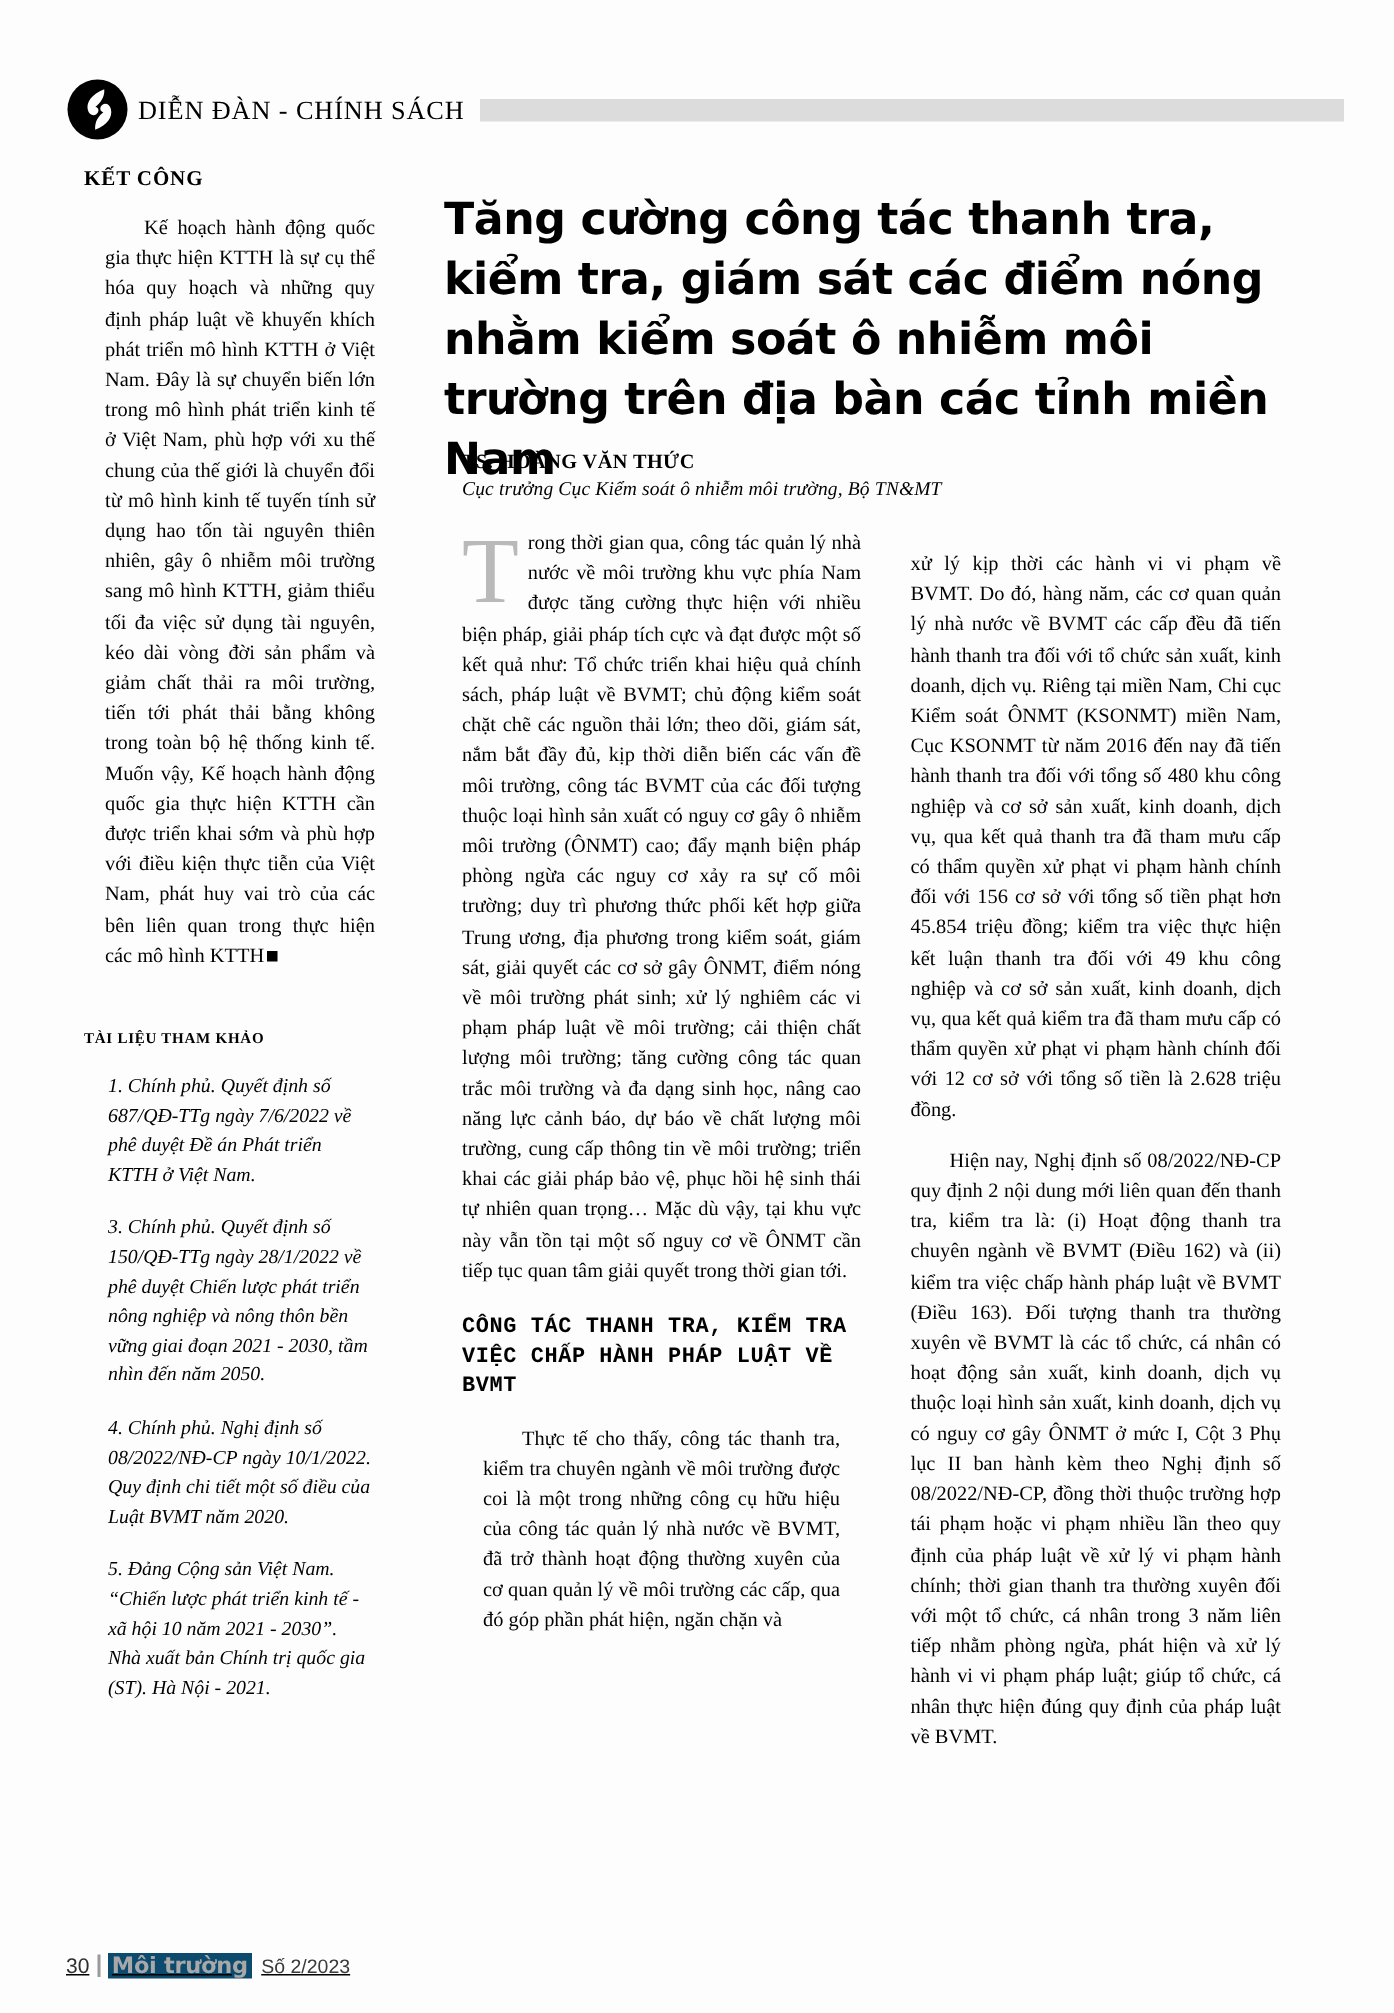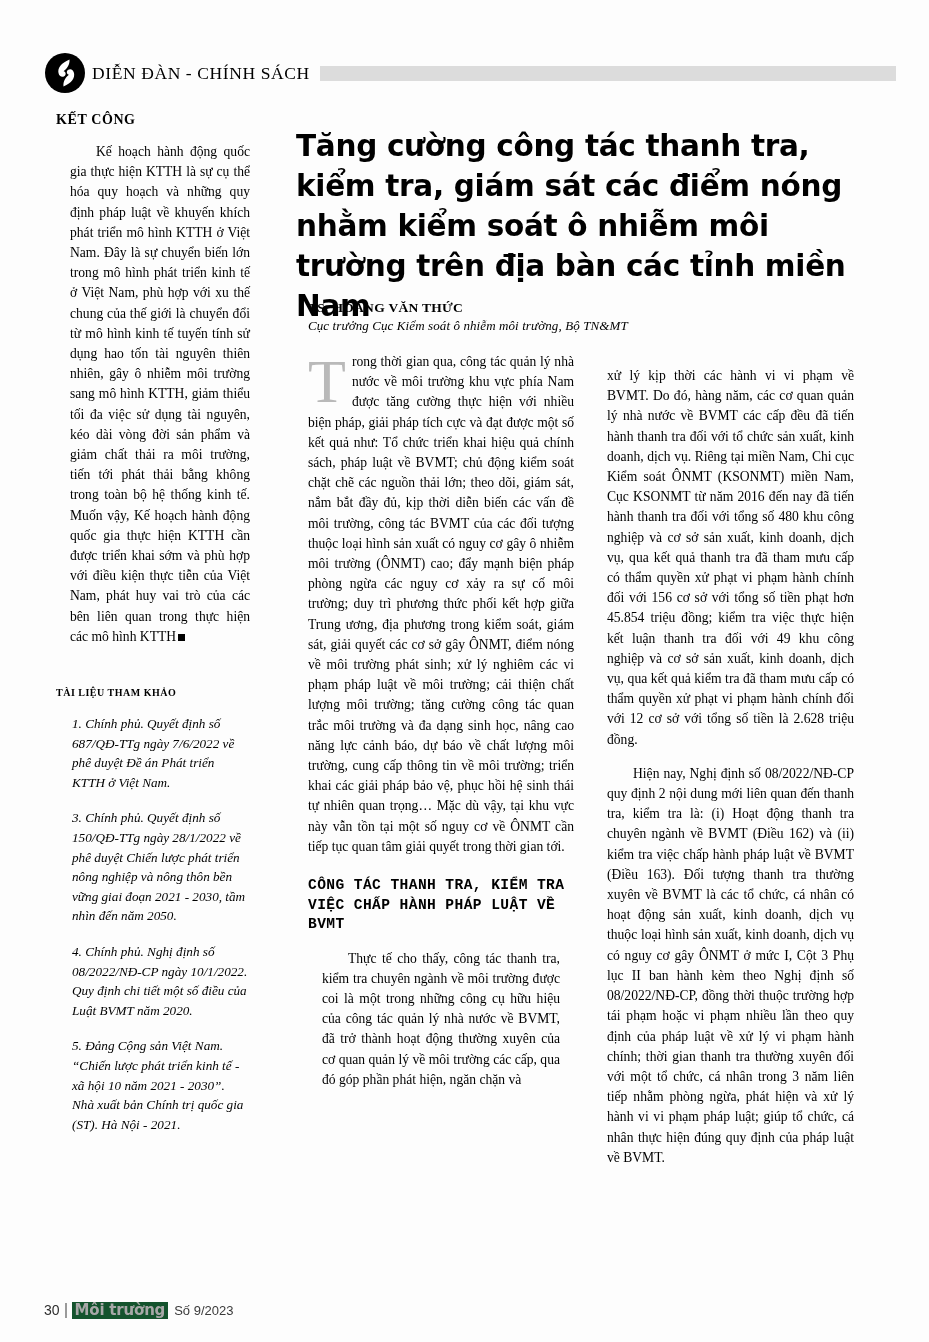--- a/index.html
+++ b/index.html
@@ -183,39 +183,40 @@
 
   
   .footer {
     position: absolute;
     left: 44px;
     bottom: 22px;
     width: 852px;
     display: flex;
     align-items: center;
     height: 20px;
+    text-decoration: underline;
   }
   .folio {
     font-family: "Liberation Sans", sans-serif;
     font-size: 14px;
     color: #2e2e2e;
     margin-right: 5px;
   }
   .folio-bar {
     width: 2px;
     height: 15px;
     background: #9a9a9a;
     margin-right: 5px;
   }
   .brand-block {
     font-family: "DejaVu Sans", sans-serif;
     font-weight: bold;
     font-size: 15px;
     color: #a8a8a8;
-    background: #14532d;
+    background: #0c4a6e;
     padding: 0 3px;
     line-height: 17px;
     letter-spacing: -0.2px;
   }
   .issue {
     font-family: "Liberation Sans", sans-serif;
     font-size: 13px;
     color: #3a3a3a;
     margin-left: 6px;
   }
@@ -263,16 +264,16 @@
 
   <div class="col-right">
     <p class="body-p">xử lý kịp thời các hành vi vi phạm về BVMT. Do đó, hàng năm, các cơ quan quản lý nhà nước về BVMT các cấp đều đã tiến hành thanh tra đối với tổ chức sản xuất, kinh doanh, dịch vụ. Riêng tại miền Nam, Chi cục Kiểm soát ÔNMT (KSONMT) miền Nam, Cục KSONMT từ năm 2016 đến nay đã tiến hành thanh tra đối với tổng số 480 khu công nghiệp và cơ sở sản xuất, kinh doanh, dịch vụ, qua kết quả thanh tra đã tham mưu cấp có thẩm quyền xử phạt vi phạm hành chính đối với 156 cơ sở với tổng số tiền phạt hơn 45.854 triệu đồng; kiểm tra việc thực hiện kết luận thanh tra đối với 49 khu công nghiệp và cơ sở sản xuất, kinh doanh, dịch vụ, qua kết quả kiểm tra đã tham mưu cấp có thẩm quyền xử phạt vi phạm hành chính đối với 12 cơ sở với tổng số tiền là 2.628 triệu đồng.</p>
     <p class="body-p indent">Hiện nay, Nghị định số 08/2022/NĐ-CP quy định 2 nội dung mới liên quan đến thanh tra, kiểm tra là: (i) Hoạt động thanh tra chuyên ngành về BVMT (Điều 162) và (ii) kiểm tra việc chấp hành pháp luật về BVMT (Điều 163). Đối tượng thanh tra thường xuyên về BVMT là các tổ chức, cá nhân có hoạt động sản xuất, kinh doanh, dịch vụ thuộc loại hình sản xuất, kinh doanh, dịch vụ có nguy cơ gây ÔNMT ở mức I, Cột 3 Phụ lục II ban hành kèm theo Nghị định số 08/2022/NĐ-CP, đồng thời thuộc trường hợp tái phạm hoặc vi phạm nhiều lần theo quy định của pháp luật về xử lý vi phạm hành chính; thời gian thanh tra thường xuyên đối với một tổ chức, cá nhân trong 3 năm liên tiếp nhằm phòng ngừa, phát hiện và xử lý hành vi vi phạm pháp luật; giúp tổ chức, cá nhân thực hiện đúng quy định của pháp luật về BVMT.</p>
   </div>
 
   <div class="footer">
     <span class="folio">30</span>
     <span class="folio-bar"></span>
     <span class="brand-block">Môi trường</span>
-    <span class="issue">Số 9/2023</span>
+    <span class="issue">Số 2/2023</span>
   </div>
 
 </div>
 
 </body></html>

